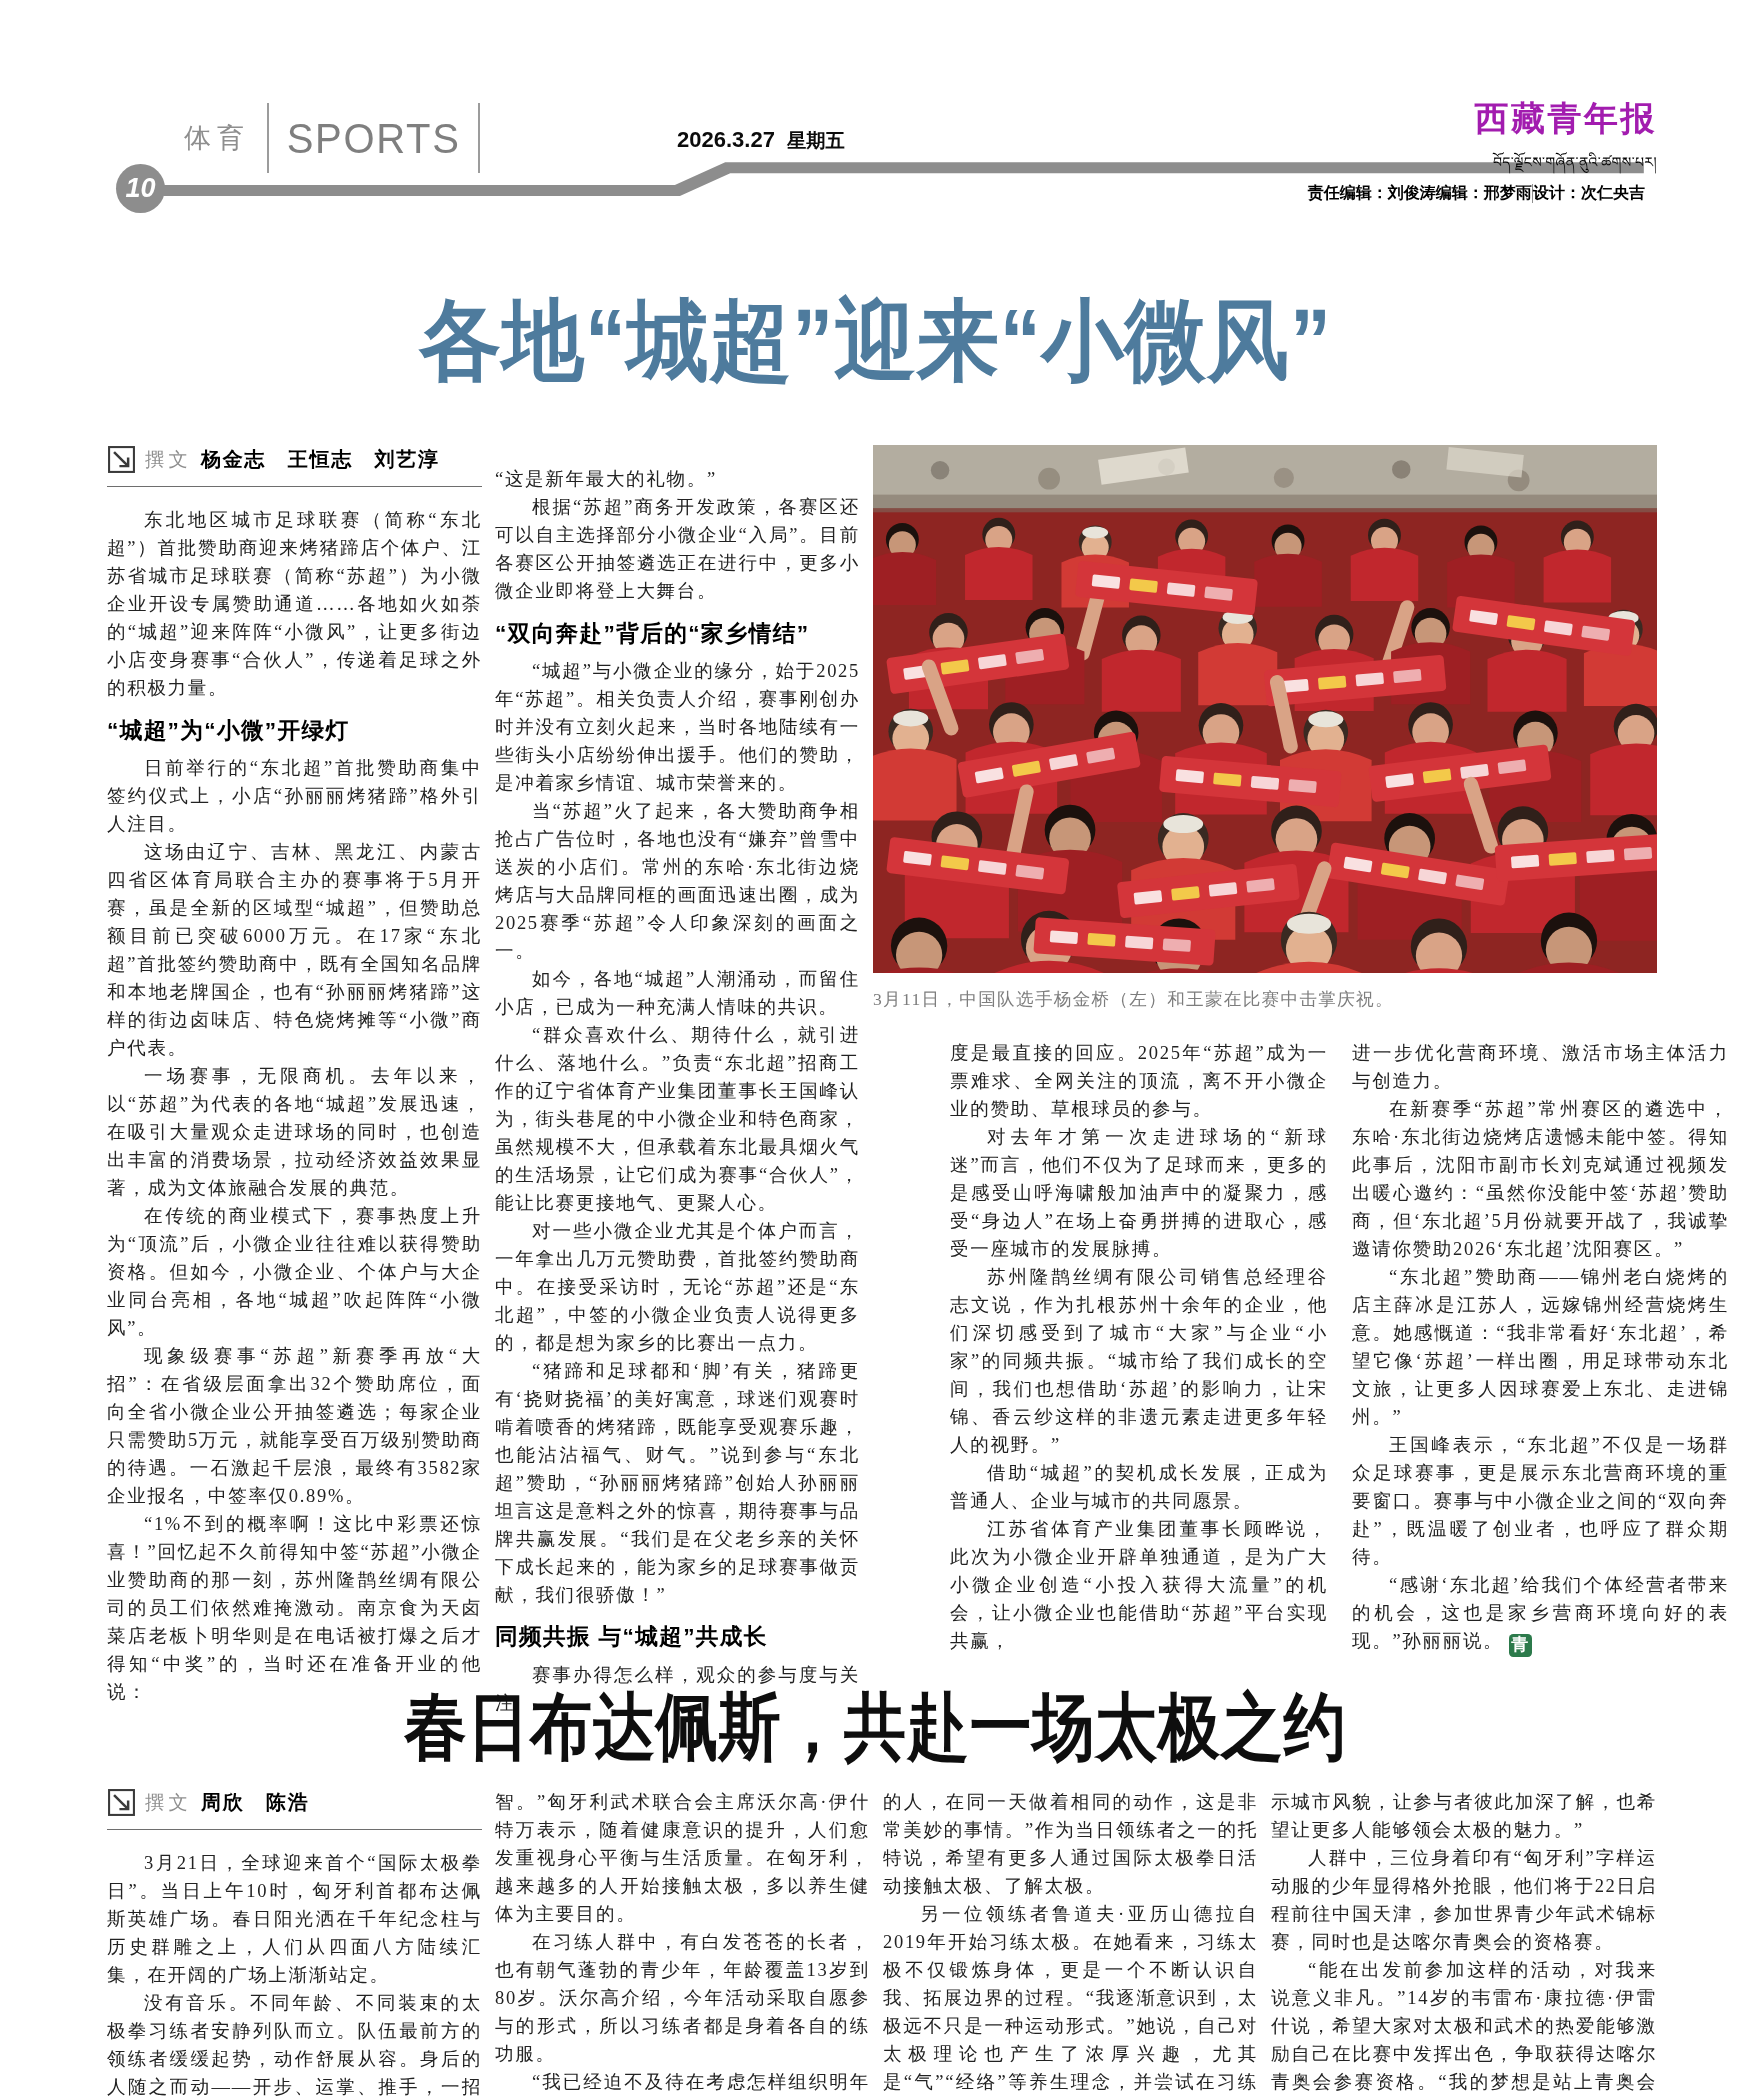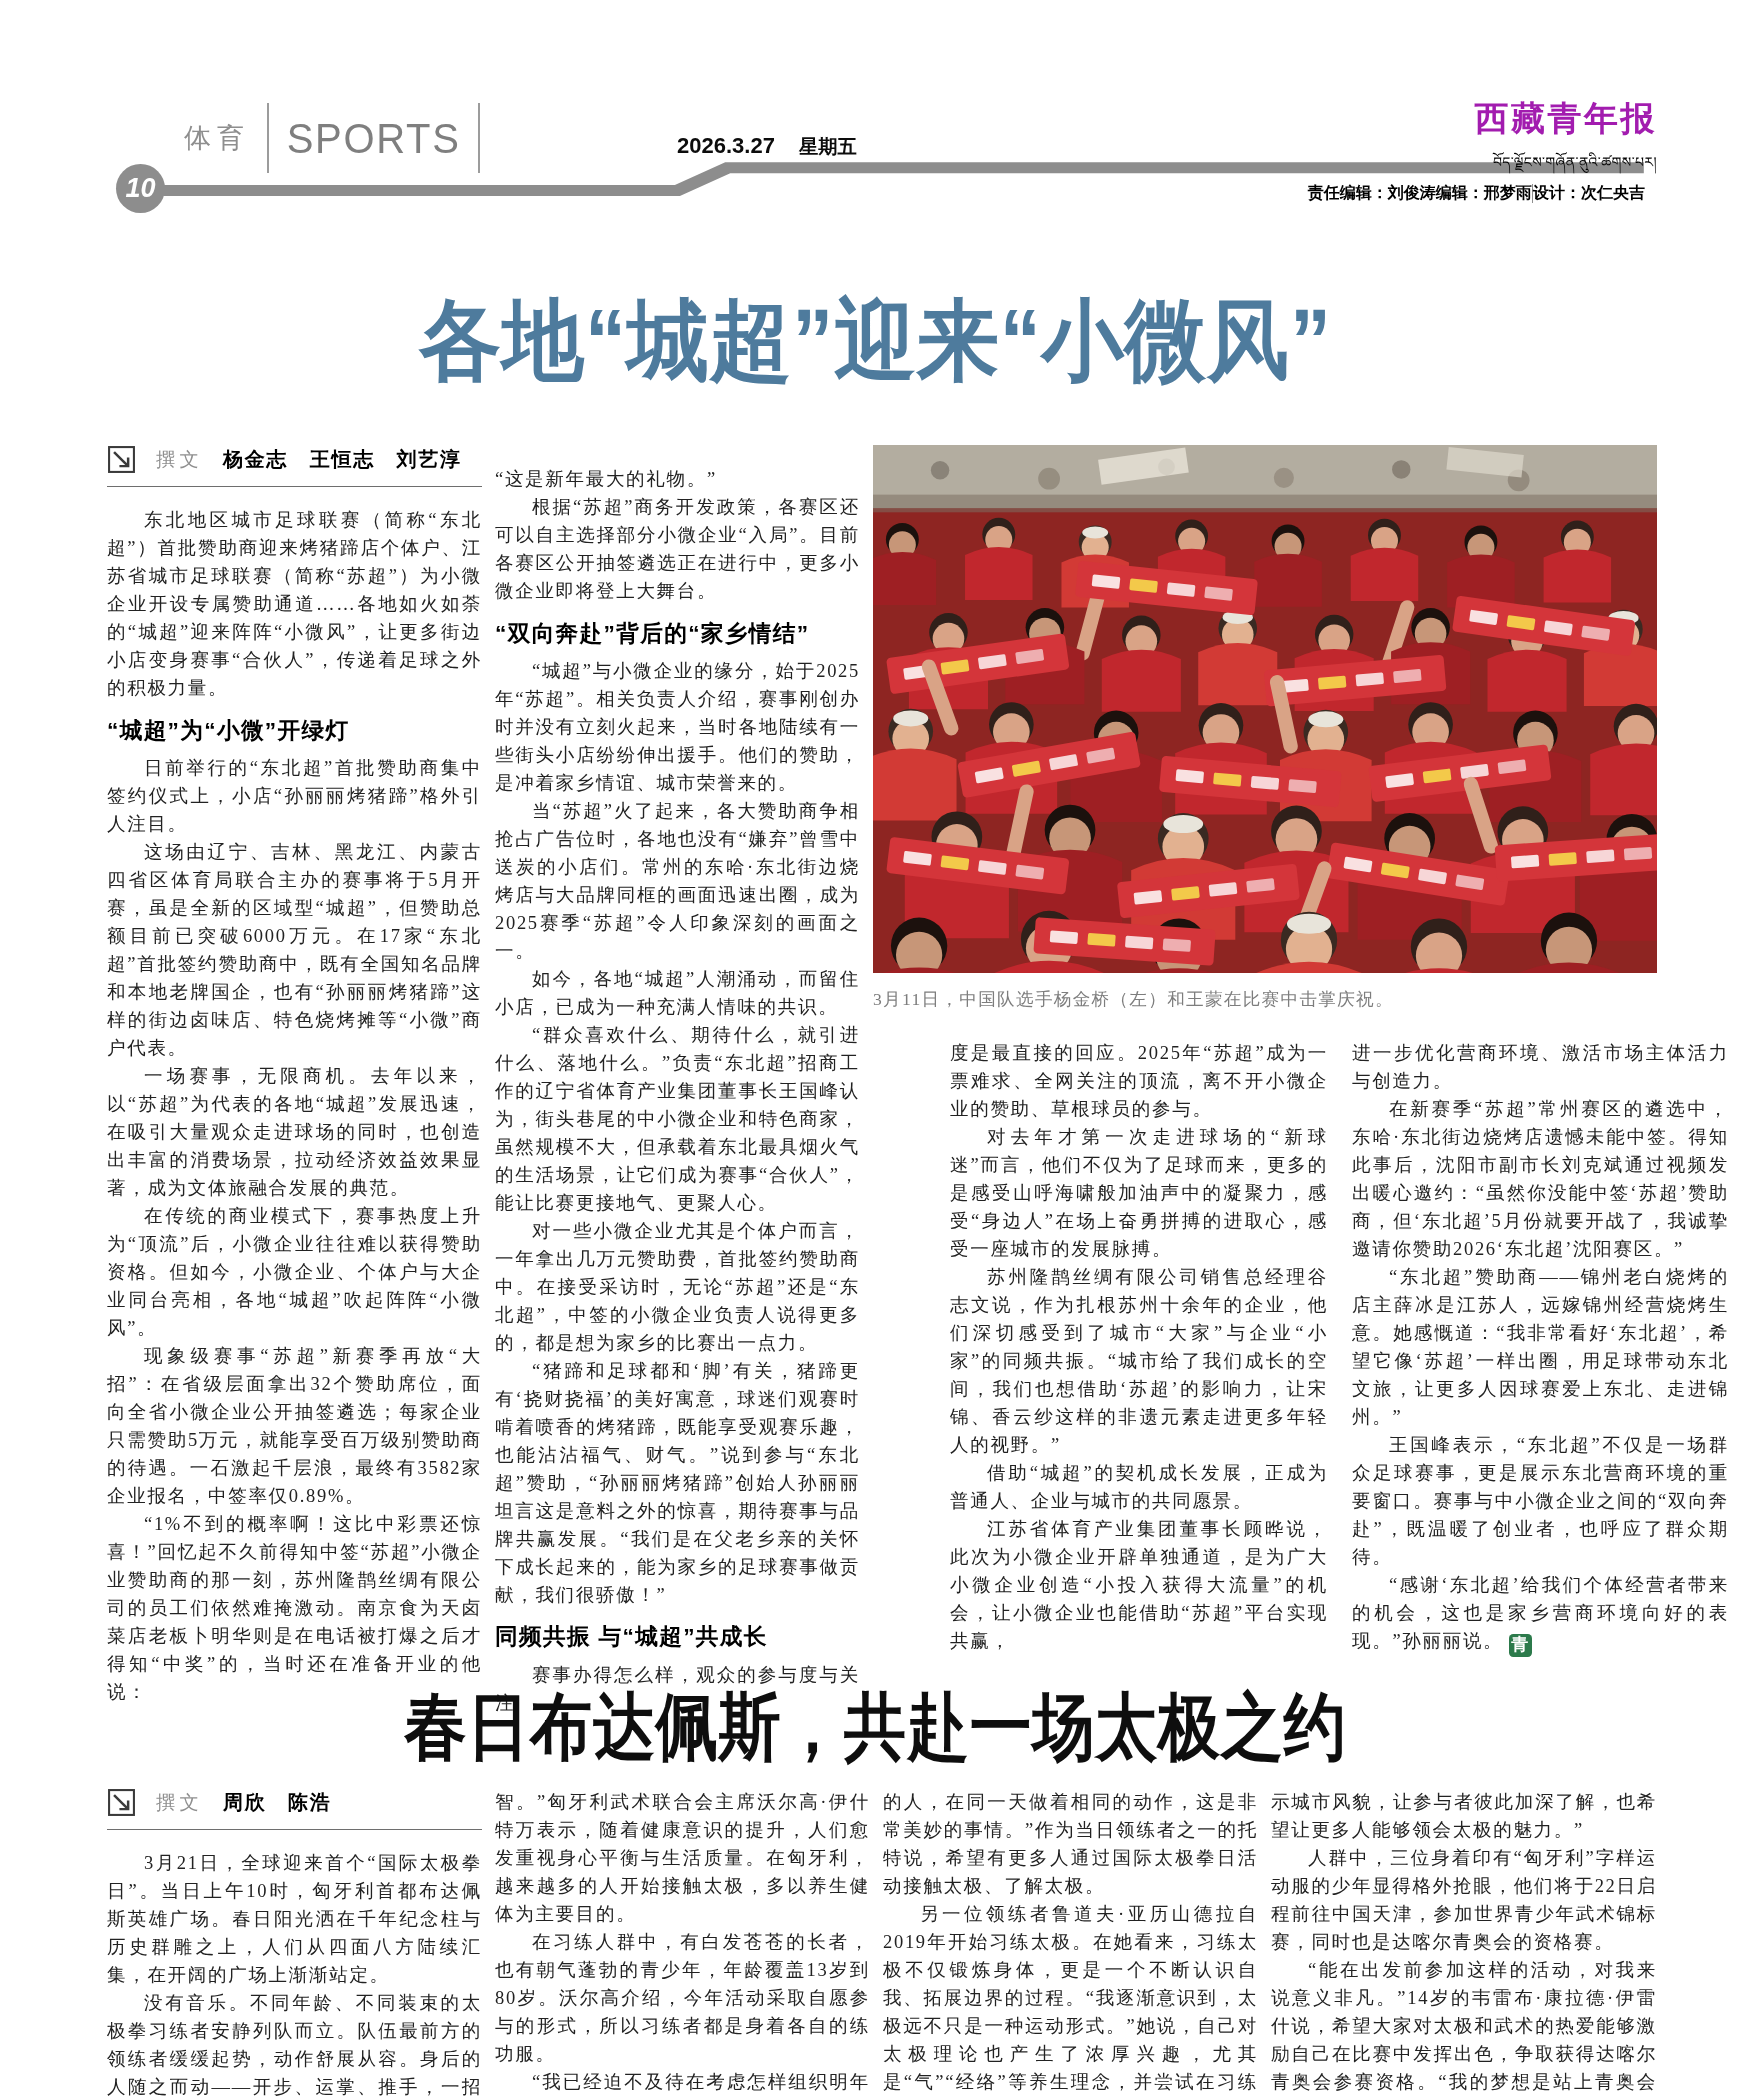--- a/index.html
+++ b/index.html
@@ -13,21 +13,21 @@
   
   .page-badge{
     left:116px;top:164px;width:49px;height:49px;border-radius:50%;
     background:#8d8d8d;color:#fff;display:flex;align-items:center;justify-content:center;
     font:italic 700 27px "Liberation Sans",sans-serif;
   }
   .section-block{left:184px;top:100px;display:flex;align-items:center;gap:17.6px;height:76px;}
   .section-cn{font-size:27px;color:#8e8e8e;letter-spacing:5.9px;font-weight:500;}
   .vbar{width:1.7px;height:70px;background:#9c9c9c;}
   .section-en{font:400 40px "Liberation Sans",sans-serif;color:#7f7f7f;letter-spacing:1.7px;transform:scaleY(1.05);}
-  .date-block{left:677px;top:133px;display:flex;gap:24px;align-items:baseline;color:#0c0c0c;}
+  .date-block{left:677px;top:127px;display:flex;gap:12px;align-items:baseline;color:#0c0c0c;}
   .date-main{font:700 22px "Liberation Sans",sans-serif;}
   .date-week{font:700 19.3px "Liberation Sans",sans-serif;}
   .paper-block{right:94px;top:96px;text-align:right;}
   .paper-name{font-weight:900;font-size:34px;letter-spacing:2.5px;color:#a21caf;}
   .paper-tibetan{font-size:14px;color:#000;margin-top:4.2px;letter-spacing:0.4px;}
   .hdr-line{left:138px;top:159px;width:1510px;height:42px;}
   .editors{right:106px;top:183px;display:flex;gap:0;align-items:center;
     font:700 16px "Liberation Sans",sans-serif;color:#000;}
   .ed-sep{width:1.3px;height:19.3px;background:#8f8f8f;}
 
@@ -48,21 +48,21 @@
   .a1c1{left:107px;top:445px;width:375px;}
   .a1c2{left:495px;top:465px;width:365px;}
   .a1c3{left:922px;top:1039px;width:378px;margin-left:28px;}
   .a1c4{left:1352px;top:1039px;width:377px;}
   .a2c1{left:107px;top:1788px;width:375px;}
   .a2c2{left:495px;top:1788px;width:375px;}
   .a2c3{left:883px;top:1788px;width:375px;}
   .a2c4{left:1271px;top:1788px;width:386px;}
 
   .byline-row{
-    display:flex;align-items:center;gap:20px;
+    display:flex;align-items:center;gap:9px;
     padding-bottom:11.7px;border-bottom:1.7px solid #6e6e6e;margin-bottom:19.3px;
   }
   .byline-label{font-size:19.3px;color:#8f8f8f;letter-spacing:4.2px;white-space:nowrap;}
   .byline-authors{font:700 20px "Liberation Sans",sans-serif;color:#000;letter-spacing:1.7px;white-space:nowrap;}
 
   .para{
     font-size:18.5px;line-height:28px;letter-spacing:1.7px;
     text-align:justify;text-indent:2em;color:#222;
   }
   .para.noindent{text-indent:0;}

